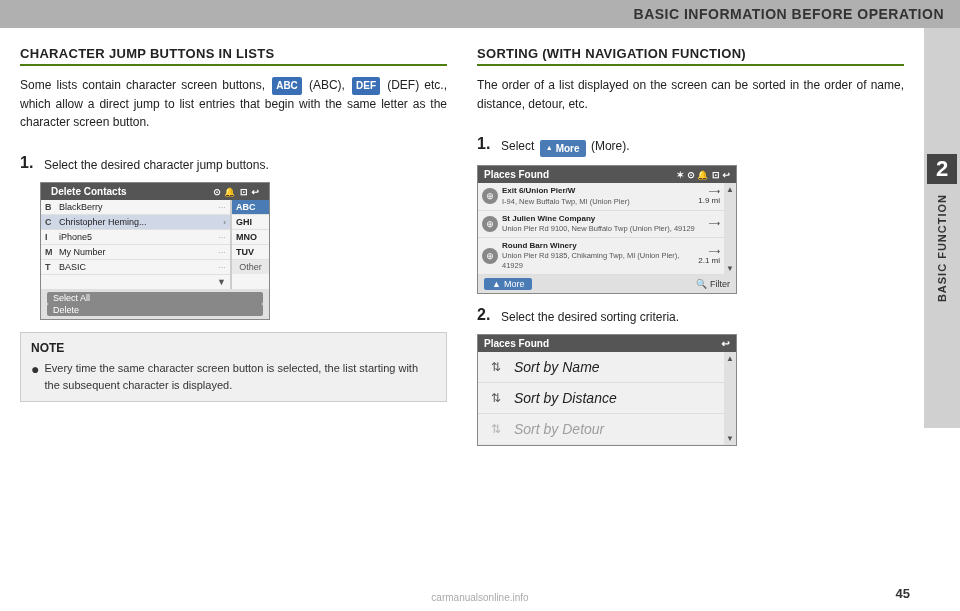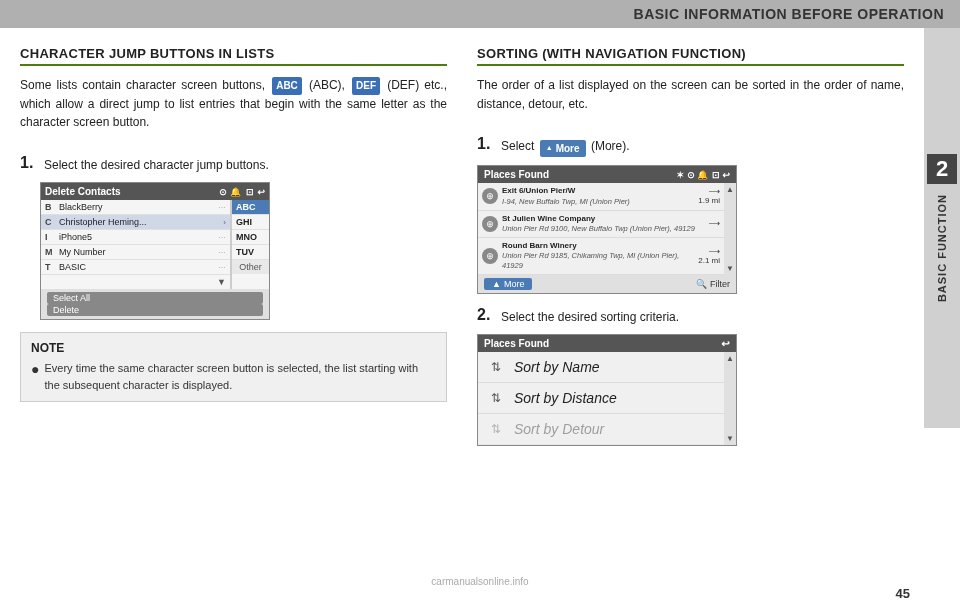--- a/index.html
+++ b/index.html
@@ -75,21 +75,21 @@
       bottom: 10px;
       right: 50px;
       font-size: 13px;
       font-weight: bold;
       color: #333;
     }
 
     
     .watermark {
       position: absolute;
-      bottom: 24px;
+      bottom: 8px;
       left: 50%;
       transform: translateX(-50%);
       font-size: 10px;
       color: #aaa;
     }
 
     
     .main-content {
       position: absolute;
       top: 28px;
@@ -172,21 +172,21 @@
       background: #f5f5f5;
       width: 230px;
     }
 
     
     .dc-header {
       background: #555;
       color: #fff;
       font-size: 10px;
       font-weight: bold;
-      padding: 3px 4px;
+      padding: 3px 10px;
       display: flex;
       align-items: center;
       justify-content: space-between;
     }
     .dc-header-icons {
       display: flex;
       gap: 4px;
       font-size: 9px;
     }
     .dc-body {
@@ -349,21 +349,20 @@
       line-height: 1.3;
     }
     .places-row-name {
       font-weight: bold;
       font-size: 8px;
       color: #222;
     }
     .places-row-addr {
       font-size: 7.5px;
       color: #555;
-      font-style: italic;
     }
     .places-row-dist {
       font-size: 8px;
       color: #333;
       text-align: right;
       white-space: nowrap;
     }
     .places-scroll {
       display: flex;
       flex-direction: column;

